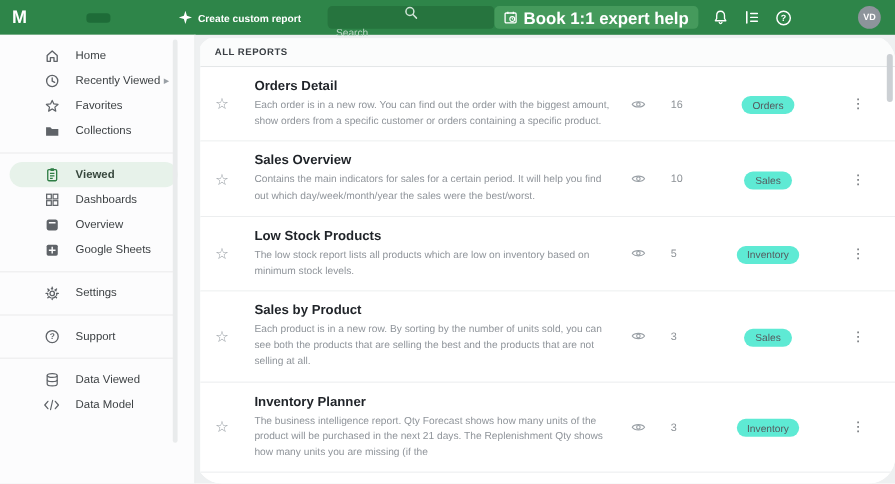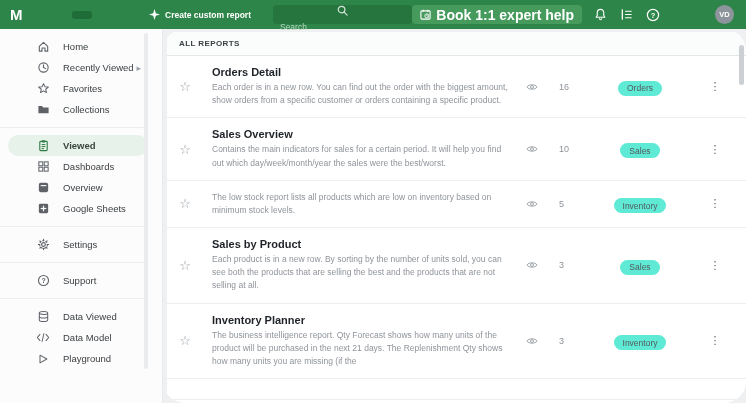--- a/index.html
+++ b/index.html
@@ -242,29 +242,20 @@
         <span class="icn">
           <svg width="14" height="13" viewBox="0 0 16 14">
             <path d="M4.5 3.5 L1.5 7 L4.5 10.5" fill="none" stroke="currentColor" stroke-width="1.2" stroke-linecap="round" stroke-linejoin="round"></path>
             <path d="M11.5 3.5 L14.5 7 L11.5 10.5" fill="none" stroke="currentColor" stroke-width="1.2" stroke-linecap="round" stroke-linejoin="round"></path>
             <line x1="9" y1="2.5" x2="7" y2="11.5" stroke="currentColor" stroke-width="1.1" stroke-linecap="round"></line>
           </svg>
         </span>
         <span class="lbl">Data Model</span>
 
       </div>
-      <div class="sb-item">
-        <span class="icn">
-          <svg width="12" height="12" viewBox="0 0 14 14">
-            <path d="M3.5 2.5 L11.5 7 L3.5 11.5 Z" fill="none" stroke="currentColor" stroke-width="1.2" stroke-linejoin="round"></path>
-          </svg>
-        </span>
-        <span class="lbl">Playground</span>
-
-      </div>
     <div class="sb-scroll"></div>
   </aside>
 
   <main class="main">
     <div class="panel">
       <div class="all-reports">ALL REPORTS</div>
       <div class="report-row">
           <span class="star">☆</span>
           <div class="report-text">
             <div class="report-title">Orders Detail</div>
@@ -300,20 +291,21 @@
             <span>10</span>
           </div>
           <div class="tag-wrap">
             <span class="tag">Sales</span>
           </div>
           <button class="kebab">⋮</button>
         </div>
         <div class="report-row">
           <span class="star">☆</span>
           <div class="report-text">
+            <div class="report-title">Low Stock Products</div>
             <div class="report-desc">The low stock report lists all products which are low on inventory based on minimum stock levels.</div>
           </div>
           <div class="report-views">
             <span style="display:flex;">
               <svg width="12" height="10" viewBox="0 0 14 10">
                 <path d="M1 5 C3.2 1.6 10.8 1.6 13 5 C10.8 8.4 3.2 8.4 1 5 Z" fill="none" stroke="#9aa0a6" stroke-width="1.1"></path>
                 <circle cx="7" cy="5" r="1.7" fill="none" stroke="#9aa0a6" stroke-width="1.1"></circle>
               </svg>
             </span>
             <span>5</span>

